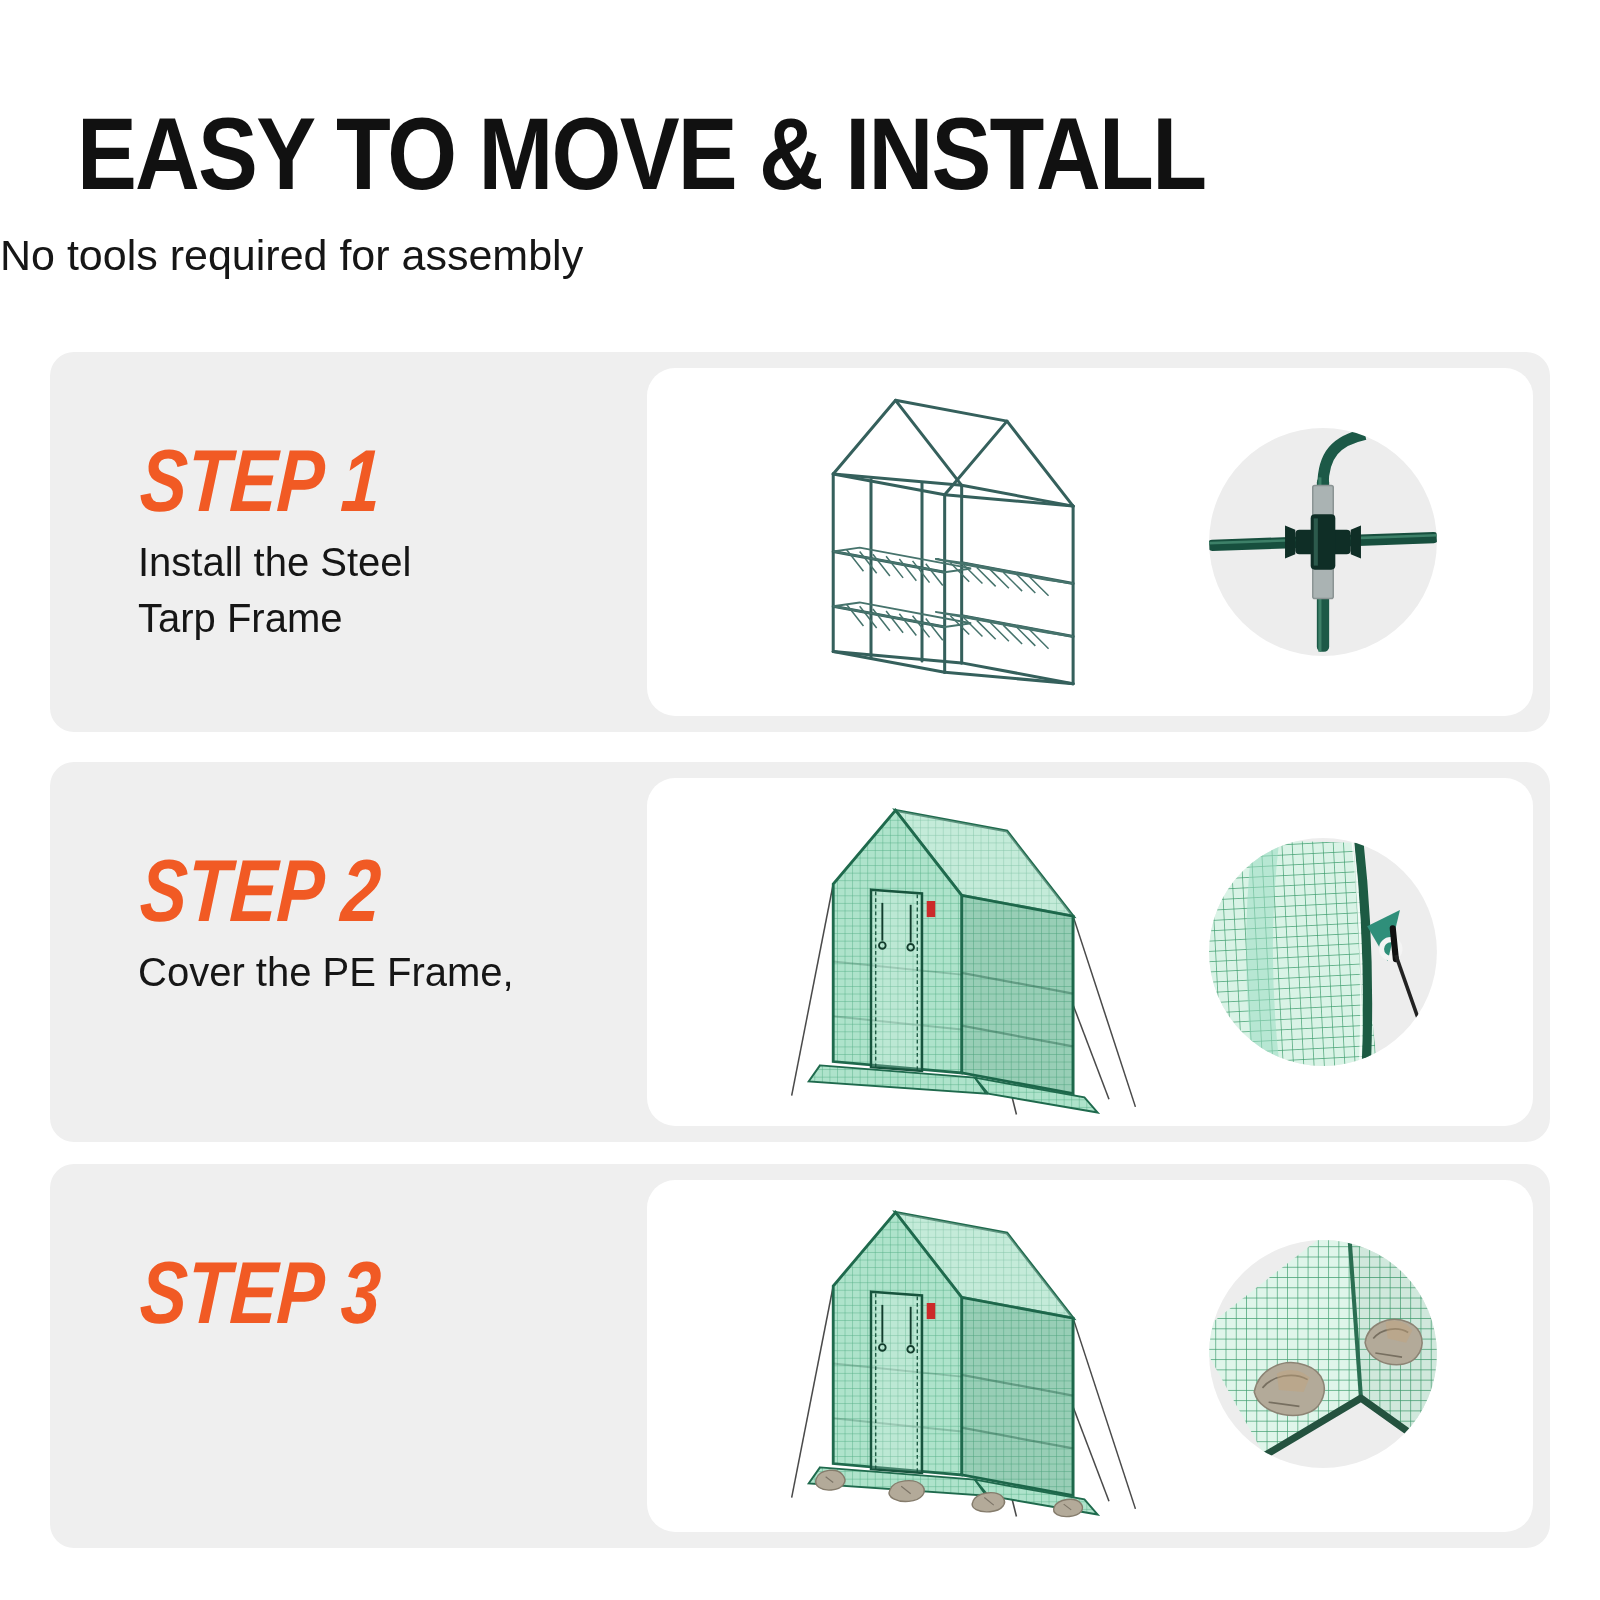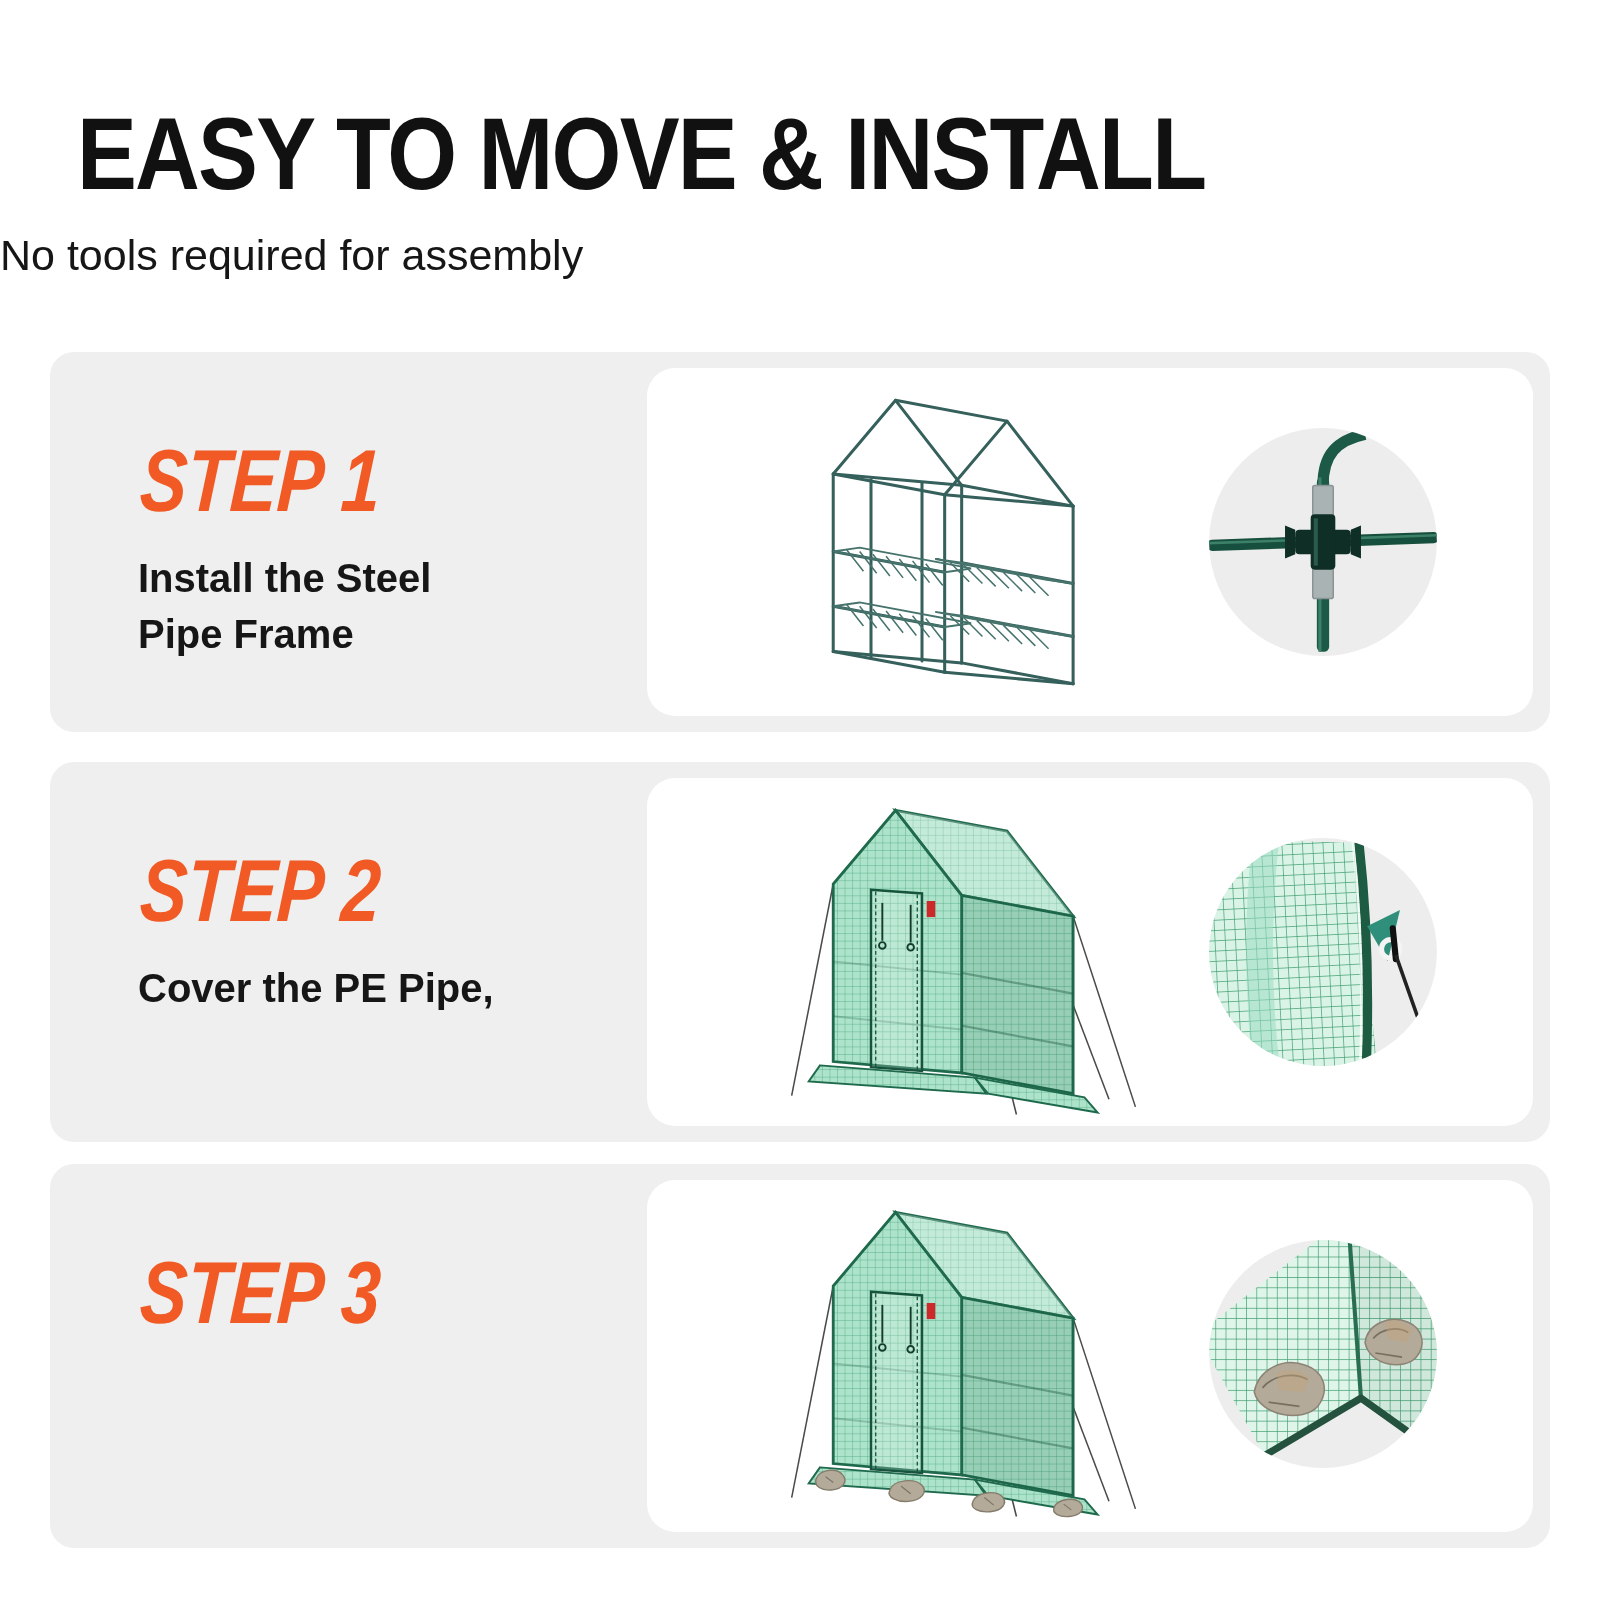--- a/index.html
+++ b/index.html
@@ -28,21 +28,21 @@
   #row1{top:352px;height:380px}
   #row2{top:762px;height:380px}
   #row3{top:1164px;height:384px}
   .steptext{position:absolute;left:88px;top:84px;}
   .steplabel{
     display:inline-block;white-space:nowrap;
     font-size:88px;line-height:90px;font-weight:900;font-style:italic;
     color:#f15a24;
     transform:scaleX(.8) skewX(-4deg);transform-origin:left bottom;
   }
-  .desc{margin-top:24px;font-size:40px;line-height:56px;color:#161616;font-weight:bold;}
+  .desc{margin-top:8px;font-size:40px;line-height:56px;color:#161616;}
   .panel{
     position:absolute;left:597px;top:16px;width:886px;height:348px;
     background:#ffffff;border-radius:28px;
   }
   #row3 .panel{height:352px;}
   .illus{position:absolute;left:126px;top:4px;width:400px;height:340px;}
   .detail{position:absolute;right:92px;top:56px;width:236px;height:236px;}
 </style>
 </head>
 <body>
@@ -50,21 +50,21 @@
 <div class="page-title">
   <span class="t-inner">EASY TO MOVE &amp; INSTALL</span>
 </div>
 <div class="page-subtitle">No tools required for assembly</div>
 
 <div class="row" id="row1">
   <div class="steptext">
     <div class="steplabel">STEP 1</div>
     <div class="desc">
       <div>Install the Steel</div>
-      <div>Pipe Frame</div>
+      <div>Tarp Frame</div>
     </div>
   </div>
   <div class="panel">
 
     <svg class="illus" viewBox="0 0 400 360">
       <g stroke="#35605c" stroke-width="3.2" fill="none" stroke-linecap="round" stroke-linejoin="round">
 
         <path d="M52,108 L118,30 L188,120"></path>
         <path d="M52,108 L188,120"></path>
         <path d="M52,108 L52,296"></path>
@@ -127,21 +127,21 @@
         <rect x="106" y="92" width="4" height="46" fill="#2c5a4c"></rect>
       </g>
     </svg>
   </div>
 </div>
 
 <div class="row" id="row2">
   <div class="steptext">
     <div class="steplabel">STEP 2</div>
     <div class="desc">
-      <div>Cover the PE Pipe,</div>
+      <div>Cover the PE Frame,</div>
     </div>
   </div>
   <div class="panel">
 
     <svg class="illus" viewBox="0 0 400 360">
       <defs>
         <pattern id="mB" width="8" height="8" patternUnits="userSpaceOnUse">
           <rect width="8" height="8" fill="#aee3cb"></rect>
           <path d="M0 0H8 M0 0V8" stroke="#58b189" stroke-width="1"></path>
         </pattern>

